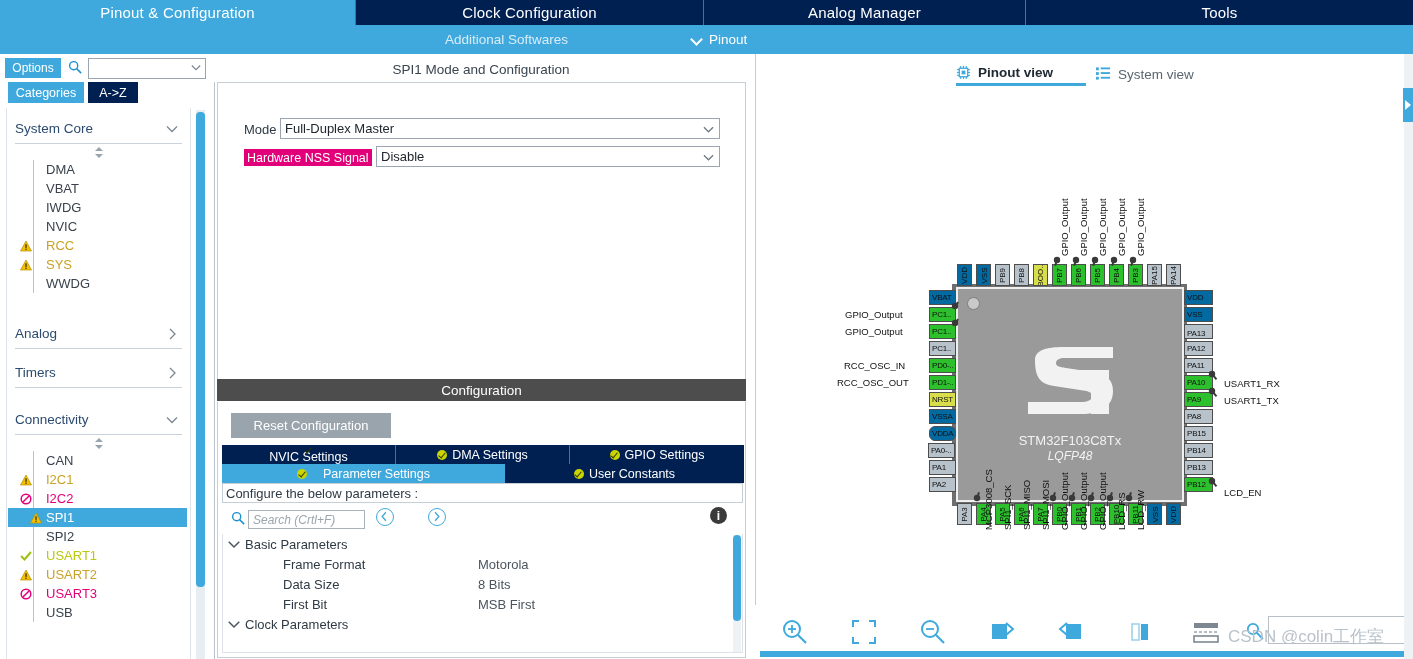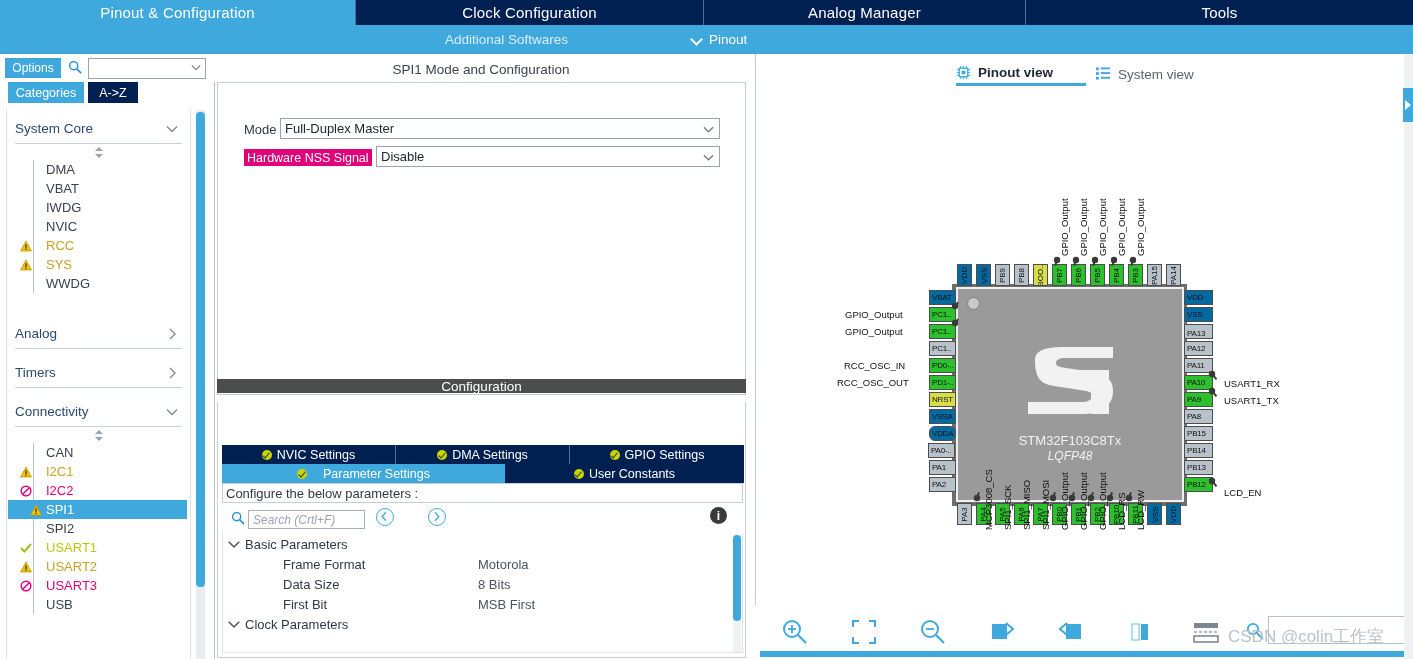--- a/index.html
+++ b/index.html
@@ -270,21 +270,21 @@
           </svg>
       </div>
 
       <div class="grp-head" style="margin-top:9px;">
         <span class="grp-title">Timers</span>
         <svg class="grp-arrow" viewBox="0 0 12 12">
           <polyline points="4,1 9,6 4,11" fill="none" stroke="#7d8791" stroke-width="1.3"></polyline>
           </svg>
       </div>
 
-      <div class="grp-head" style="margin-top:9px;">
+      <div class="grp-head" style="margin-top:17px;">
         <span class="grp-title">Connectivity</span>
         <svg class="grp-arrow" viewBox="0 0 12 12">
           <polyline points="1,3.5 6,8.5 11,3.5" fill="none" stroke="#7d8791" stroke-width="1.3"></polyline>
           </svg>
       </div>
       <div class="spinner">
         <svg width="16" height="13" viewBox="0 0 16 13">
           <polygon points="8,1 12,5 4,5" fill="#9aa4ad"></polygon>
           <polygon points="8,12 12,8 4,8" fill="#9aa4ad"></polygon>
           </svg>
@@ -373,27 +373,30 @@
         <span>Hardware NSS Signal</span>
       </div>
       <div class="field" style="left:158px;top:63px;width:344px;">
         <span>Disable</span>
         <svg class="cv" viewBox="0 0 12 12">
           <polyline points="1,3.5 6,8.5 11,3.5" fill="none" stroke="#6f7880" stroke-width="1.3"></polyline>
           </svg>
       </div>
     </div>
 
-    <div class="band" style="left:1px;top:325px;width:529px;height:14px;">
+    <div class="band" style="left:1px;top:325px;width:529px;height:22px;">
       <span>Configuration</span>
     </div>
 
     <div class="cfg-box">
-
-      <div class="tab-dark" style="left:4px;top:43px;width:174px;">
+      <div class="btn-reset">
+        <span>Reset Configuration</span>
+      </div>
+
+      <div class="tab-dark" style="left:4px;top:43px;width:174px;flex-direction:column;">
         <span class="chk"></span>
         <span>NVIC Settings</span>
       </div>
       <div class="tab-dark" style="left:178px;top:43px;width:174px;">
         <span class="chk"></span>
         <span>DMA Settings</span>
       </div>
       <div class="tab-dark" style="left:352px;top:43px;width:174px;border-right:none;">
         <span class="chk"></span>
         <span>GPIO Settings</span>

